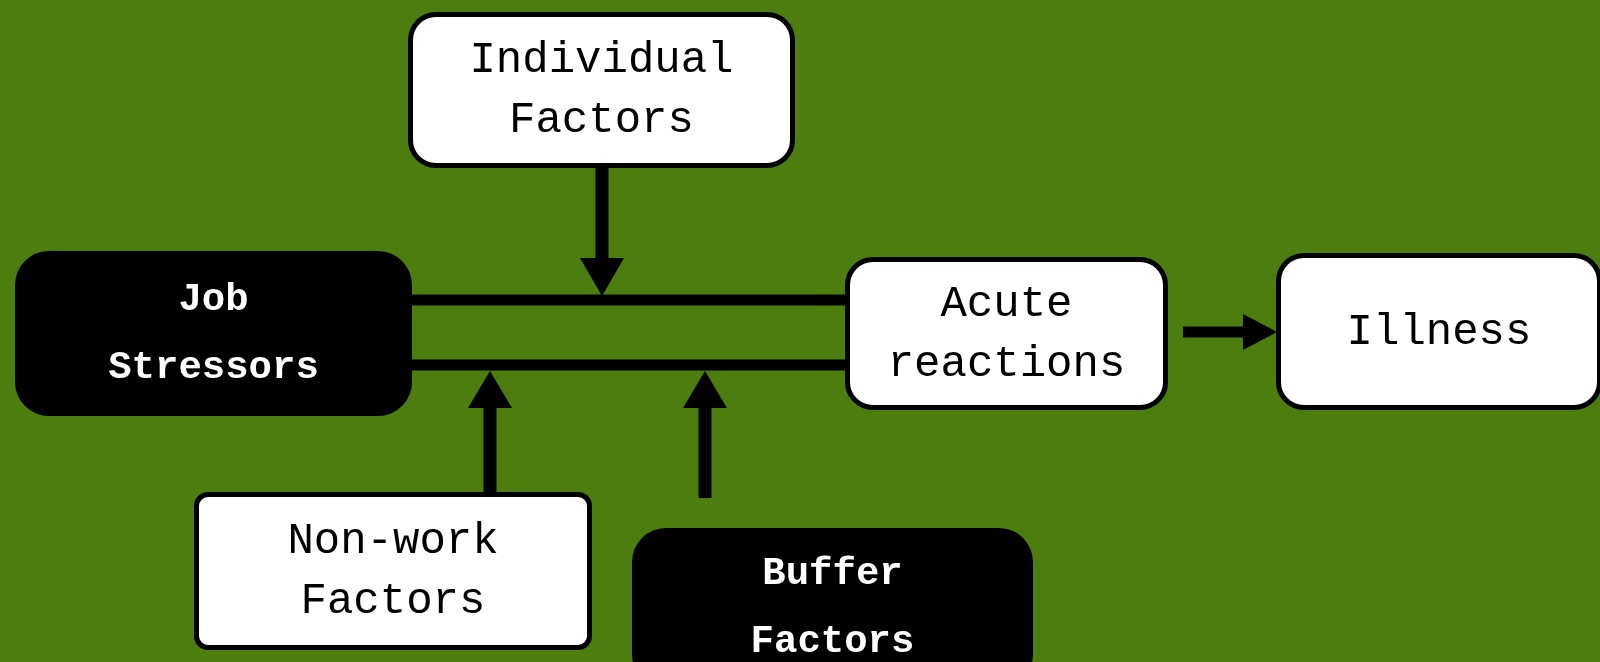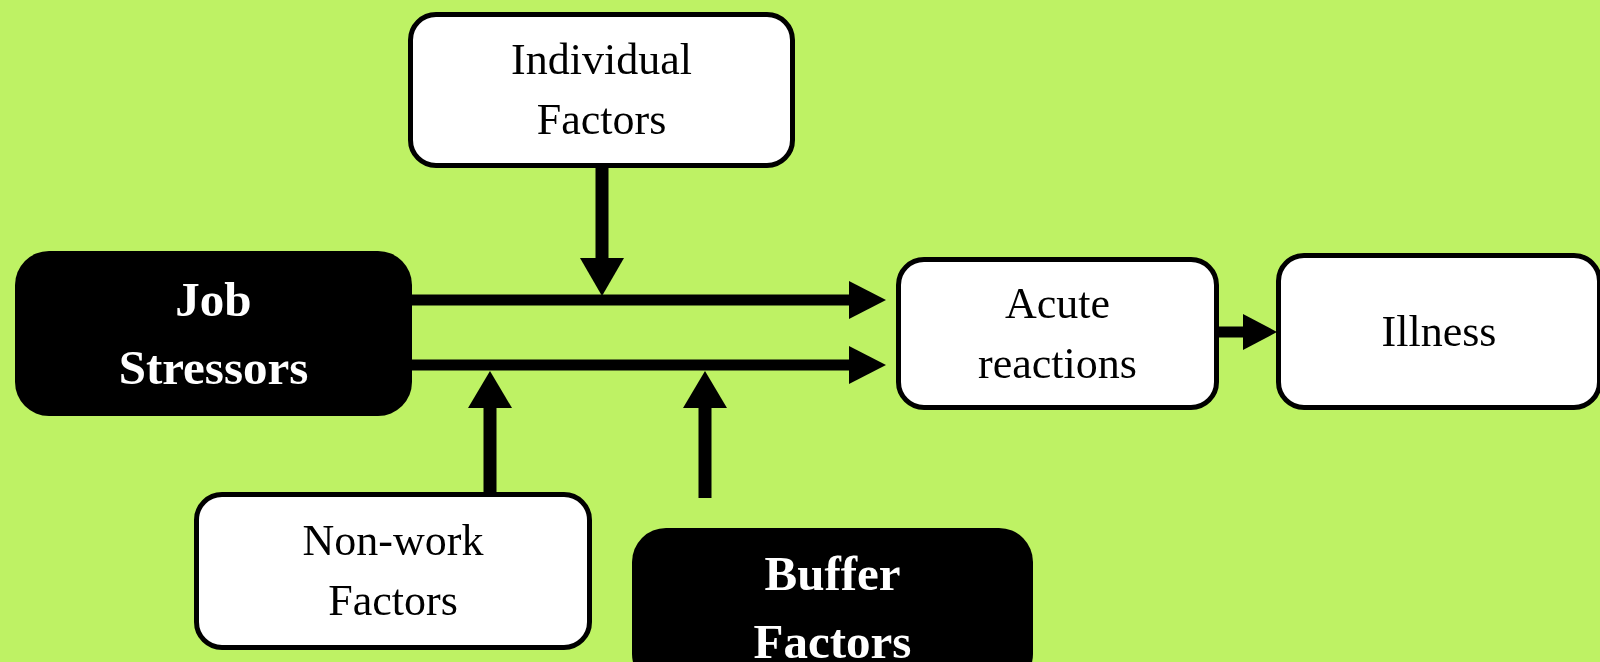--- a/index.html
+++ b/index.html
@@ -5,22 +5,22 @@
 <style>
   html, body {
     margin: 0;
     padding: 0;
     background: #ffffff;
   }
   .canvas {
     position: relative;
     width: 1600px;
     height: 662px;
-    background: #bef264;
-    font-family: Liberation Serif, serif;
+    background: #4d7c0f;
+    font-family: Liberation Mono, monospace;
     overflow: hidden;
   }
   .arrow-layer {
     position: absolute;
     left: 0;
     top: 0;
     width: 1600px;
     height: 662px;
   }
   .node {
@@ -38,33 +38,33 @@
     color: #000000;
     font-size: 44px;
     line-height: 60px;
     font-weight: 400;
   }
   .node.filled {
     background: #000000;
     border: none;
     border-radius: 34px;
     color: #ffffff;
-    font-size: 49px;
+    font-size: 39px;
     line-height: 68px;
     font-weight: 700;
   }
   .label {
     white-space: pre-line;
   }
   
   #node-individual-factors { left: 408px; top: 12px;  width: 387px; height: 156px; }
   #node-job-stressors      { left: 15px;  top: 251px; width: 397px; height: 165px; }
-  #node-acute-reactions    { left: 896px; top: 257px; width: 323px; height: 153px; }
+  #node-acute-reactions    { left: 845px; top: 257px; width: 323px; height: 153px; }
   #node-illness            { left: 1276px;top: 253px; width: 326px; height: 157px; }
-  #node-non-work-factors   { left: 194px; top: 492px; width: 398px; height: 158px; }
+  #node-non-work-factors   { left: 194px; top: 492px; width: 398px; height: 158px; border-radius: 14px; }
   #node-buffer-factors     { left: 632px; top: 492px; width: 401px; height: 160px; margin-top: 36px; }
 </style>
 </head>
 <body>
 
 <div class="canvas">
 
   <svg class="arrow-layer" viewBox="0 0 1600 662" xmlns="http://www.w3.org/2000/svg">
 
     <g stroke="#000000" fill="#000000">

